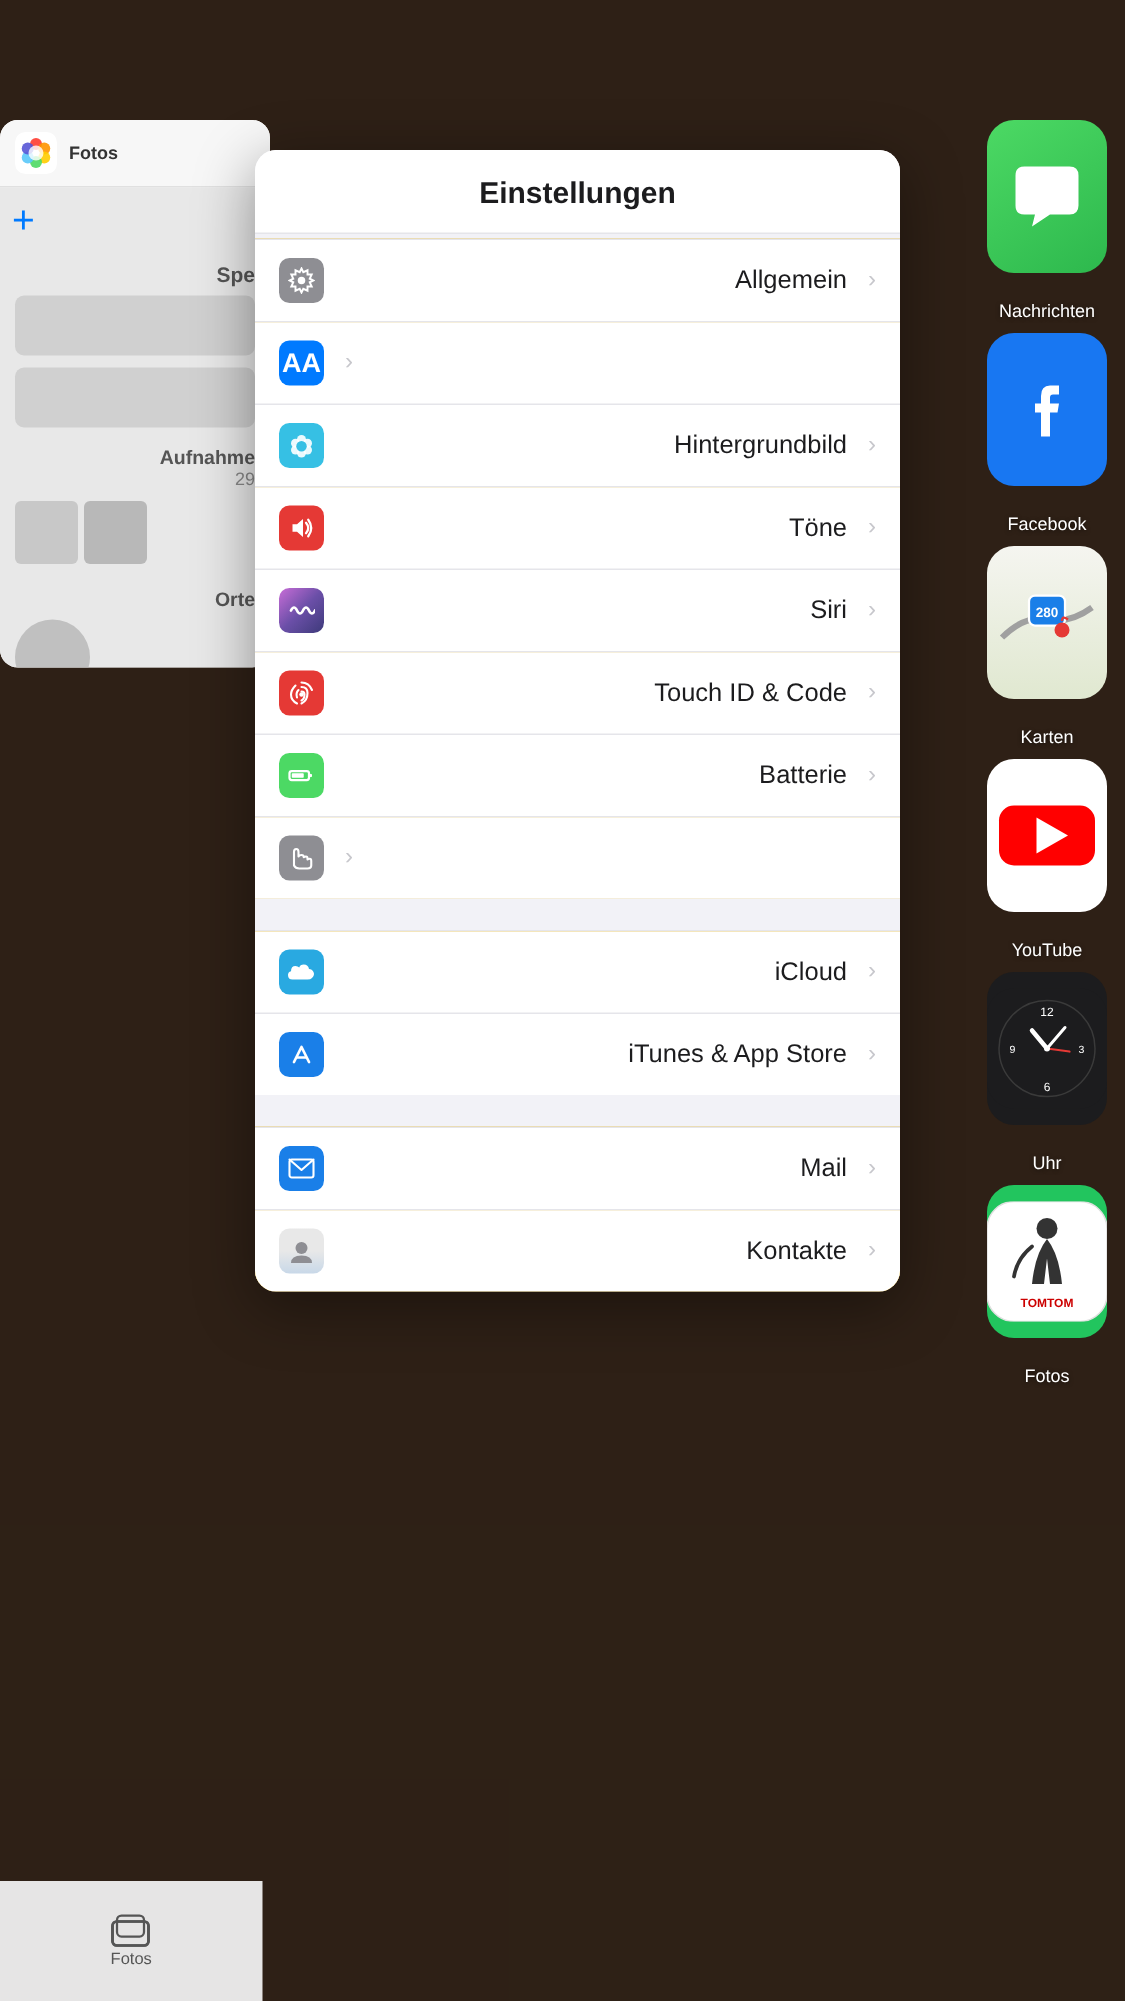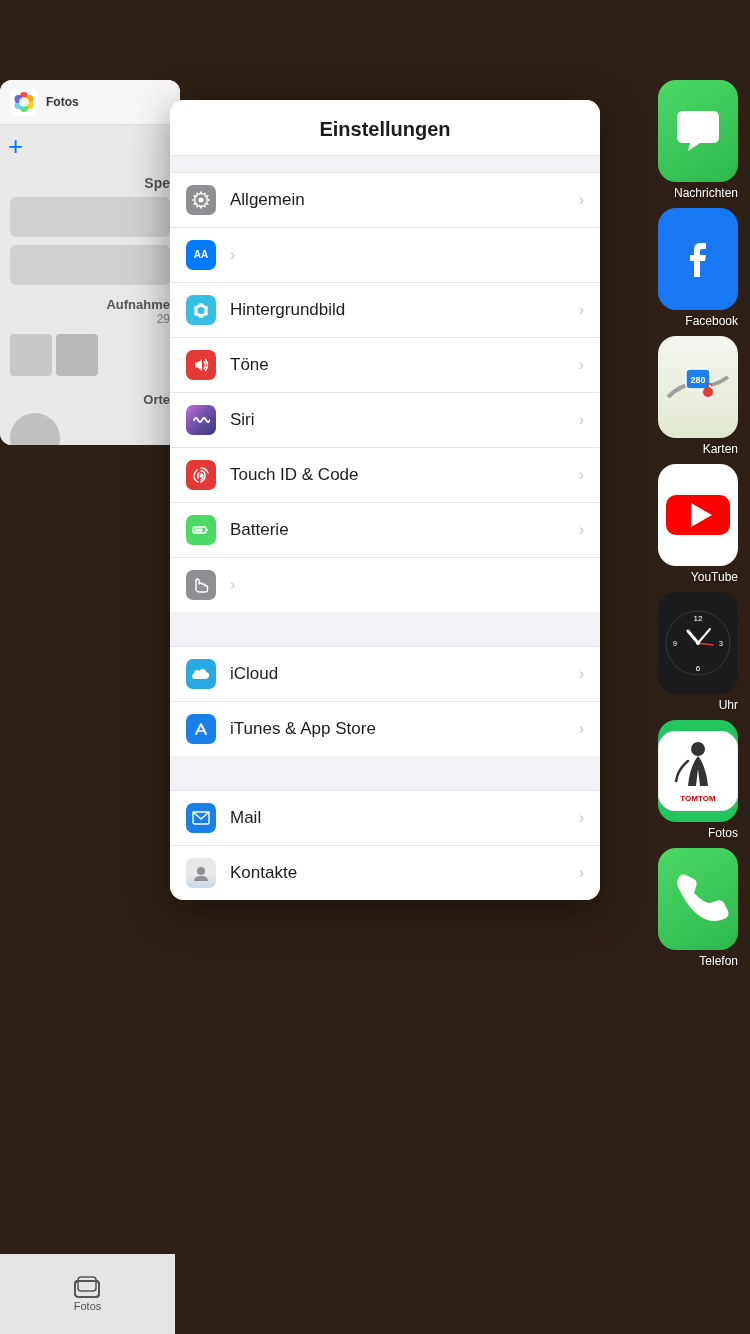--- a/index.html
+++ b/index.html
@@ -54,22 +54,23 @@
       font-weight: 700;
       color: #1c1c1e;
       text-align: center;
       padding: 18px 16px 14px;
       background: #fff;
       border-bottom: 1px solid #e5e5ea;
     }
 
     .settings-group {
       background: #eab308;
-      margin-top: 16px;
+      margin-top: 3px;
       border-top: 1px solid #e5e5ea;
+      text-align: right;
     }
 
     .settings-item {
       display: flex;
       align-items: center;
       padding: 12px 16px;
       border-bottom: 1px solid #e5e5ea;
       background: #fff;
       cursor: pointer;
       gap: 14px;
@@ -114,22 +115,22 @@
       top: 80px;
       z-index: 5;
       display: flex;
       flex-direction: column;
       gap: 8px;
     }
 
     .dock-app {
       display: flex;
       flex-direction: column;
-      align-items: flex-end;
-      gap: 4px;
+      align-items: center;
+      gap: 18px;
       margin-left: 26px;
     }
 
     .dock-app-icon {
       width: 80px;
       height: 102px;
       border-radius: 18px;
       display: flex;
       align-items: center;
       justify-content: center;
@@ -254,21 +255,21 @@
           <circle cx="9" cy="9" r="2.5" fill="white"></circle>
           <path d="M9 1 L10.2 3.5 L13 2.2 L13 5 L15.8 5 L14.5 7.8 L17 9 L14.5 10.2 L15.8 13 L13 13 L13 15.8 L10.2 14.5 L9 17 L7.8 14.5 L5 15.8 L5 13 L2.2 13 L3.5 10.2 L1 9 L3.5 7.8 L2.2 5 L5 5 L5 2.2 L7.8 3.5 Z" fill="none" stroke="white" stroke-width="1.3"></path>
         </svg>
       </div>
       <span class="settings-item-label">Allgemein</span>
       <span class="settings-item-arrow">›</span>
     </div>
 
     <div class="settings-item">
       <div class="settings-item-icon" style="background:#007aff;">
-        <span style="font-size:10px;font-weight:700;color:white;line-height:1;">AA</span>
+        <span style="font-size:18px;font-weight:700;color:white;line-height:1;">AA</span>
       </div>
       <span class="settings-item-arrow">›</span>
     </div>
 
     <div class="settings-item">
       <div class="settings-item-icon" style="background:#36c0e4;">
         <svg width="18" height="18" viewBox="0 0 18 18">
           <circle cx="9" cy="5" r="3" fill="white" opacity="0.9"></circle>
           <circle cx="13" cy="7.5" r="3" fill="white" opacity="0.9"></circle>
           <circle cx="13" cy="12" r="3" fill="white" opacity="0.9"></circle>
@@ -476,23 +477,14 @@
         <path d="M40 25 Q32 35 30 55 L38 55 L40 38 L42 55 L50 55 Q48 35 40 25 Z" fill="#333"></path>
 
         <path d="M30 30 Q20 38 18 50" fill="none" stroke="#333" stroke-width="2.5" stroke-linecap="round"></path>
 
         <text x="40" y="70" text-anchor="middle" fill="#cc0000" font-size="8" font-weight="700" font-family="Arial">TOMTOM</text>
       </svg>
     </div>
     <span class="dock-app-label">Fotos</span>
   </div>
 
-  <div class="dock-app">
-    <div class="dock-app-icon icon-telefon" style="border-radius:18px;">
-      <svg width="80" height="80" viewBox="0 0 80 80">
-        <rect width="80" height="80" rx="18" fill="none"></rect>
-        <path d="M20 20 Q22 14 28 16 L36 20 Q40 22 38 28 L36 34 Q46 44 52 44 L58 42 Q64 40 66 44 L70 52 Q72 58 66 60 Q40 70 20 28 Q18 24 20 20 Z" fill="white"></path>
-      </svg>
-    </div>
-    <span class="dock-app-label">Telefon</span>
-  </div>
 
 </div>
 
 </body></html>

